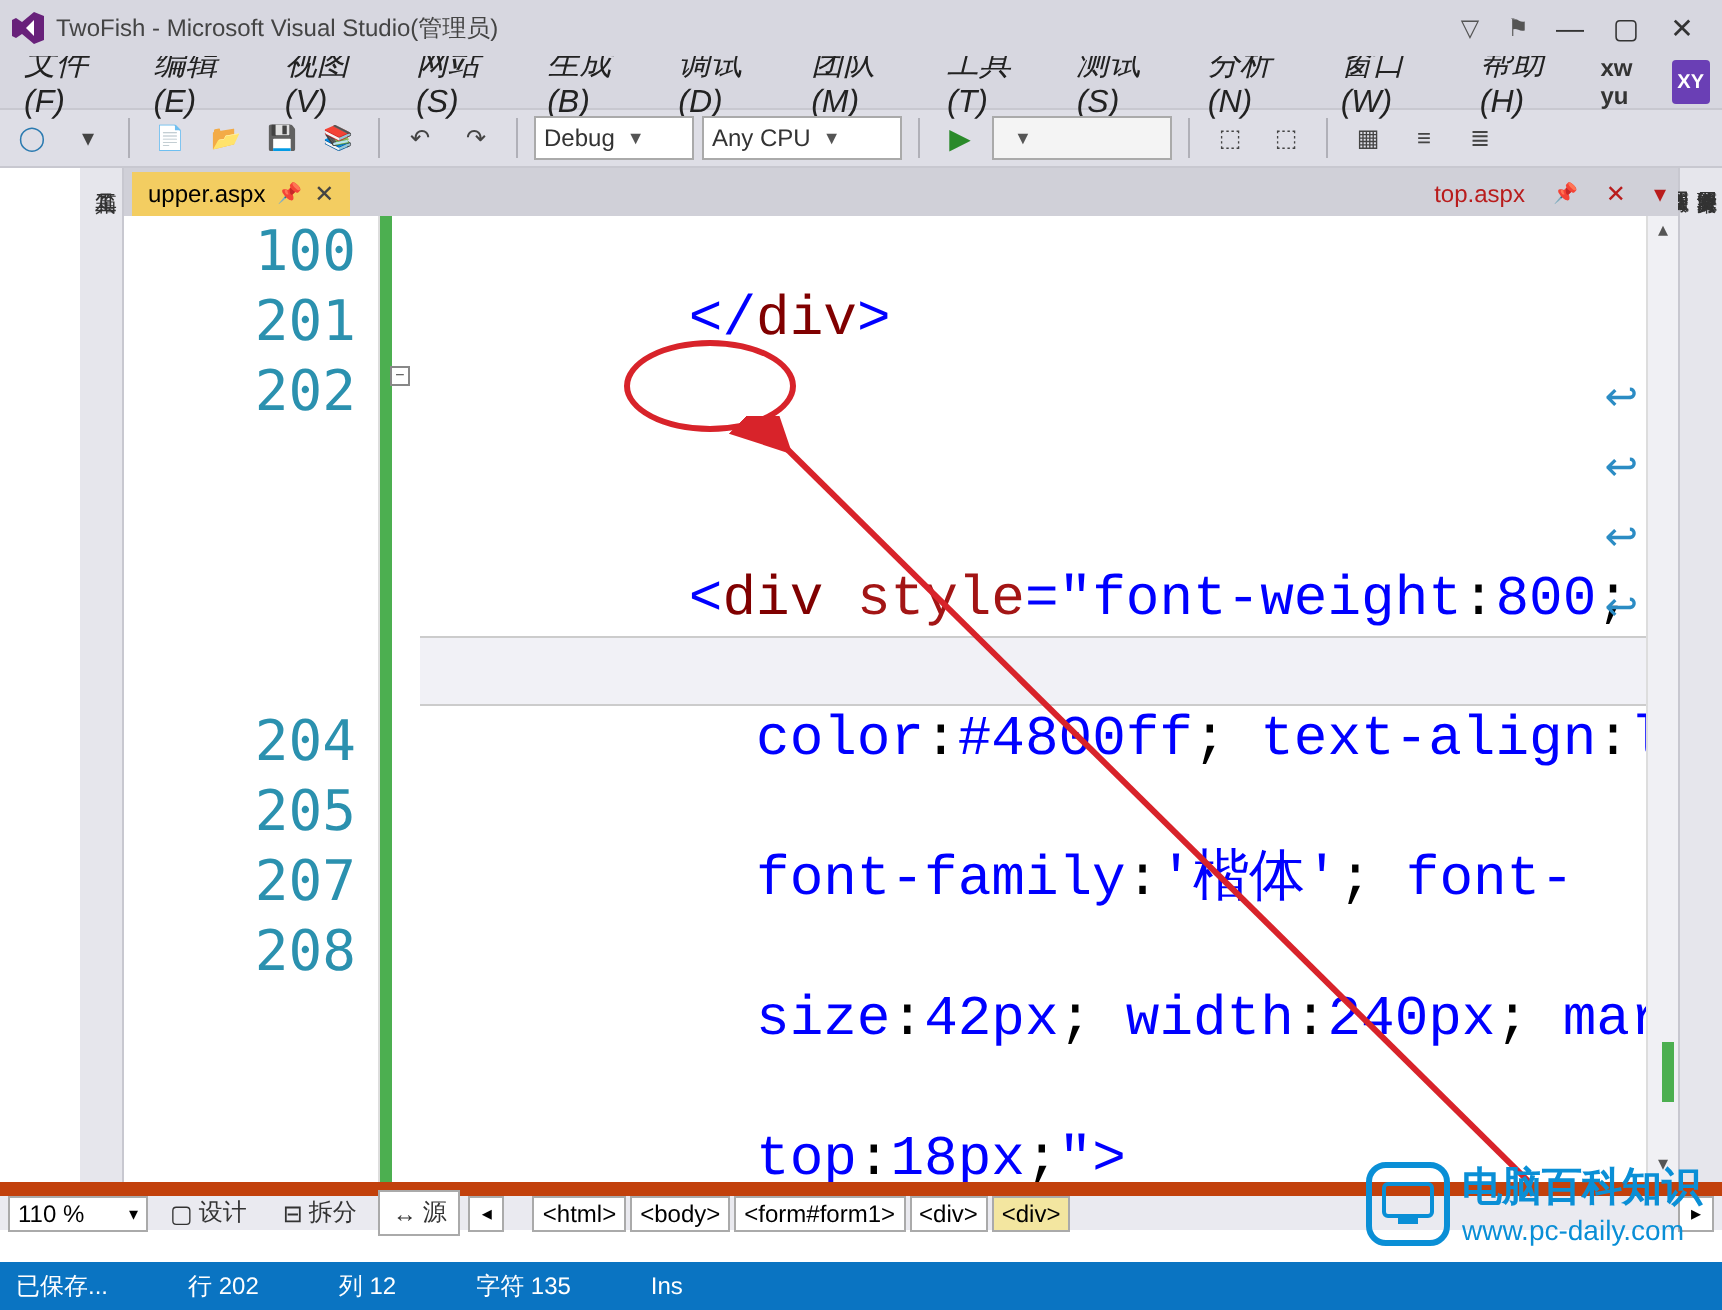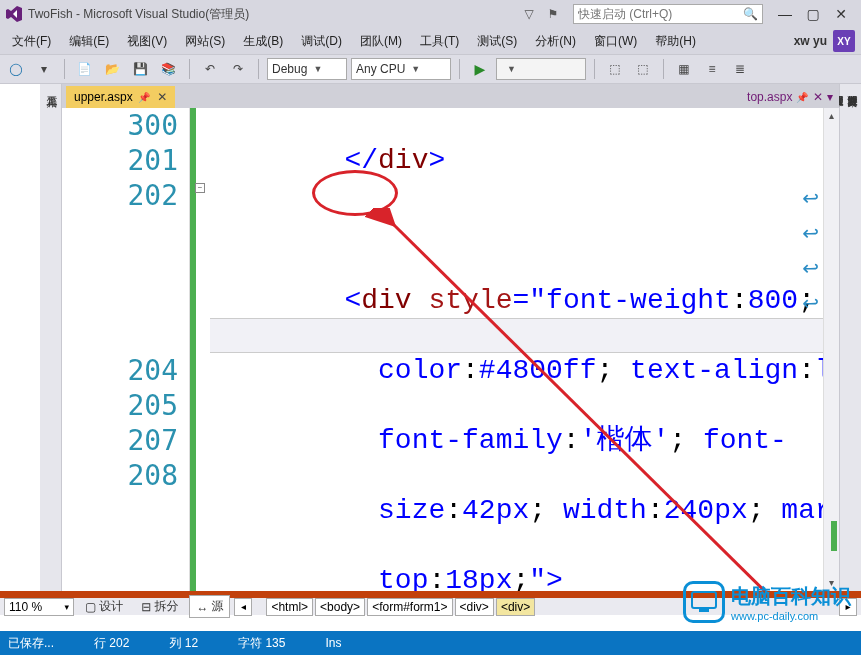--- a/index.html
+++ b/index.html
@@ -9,42 +9,42 @@
   .titlebar .vs-icon { width: 16px; height: 16px; margin-right: 6px; }
   .titlebar .title { flex: 0 0 auto; font-size: 12px; }
   .titlebar .spacer { flex: 1; }
   .titlebar .arrow-btn { width: 20px; height: 20px; display: flex; align-items: center; justify-content: center; color: #555; margin: 0 2px; }
   .titlebar .search { width: 190px; height: 20px; border: 1px solid #aaa; background: #fff; display: flex; align-items: center; padding: 0 4px; margin: 0 8px; color: #888; }
   .titlebar .search input { border: none; outline: none; width: 100%; font-size: 12px; background: transparent; }
   .titlebar .search .mag { margin-left: auto; color: #666; }
   .titlebar .winbtn { width: 28px; height: 20px; display: flex; align-items: center; justify-content: center; color: #333; font-size: 14px; }
 
   .menubar { height: 26px; background: #d7d7e0; display: flex; align-items: center; padding: 0 6px; gap: 6px; color: #222; }
-  .menubar .menu-item { padding: 2px 6px; font-size: 12px; }
+  .menubar .menu-item { padding: 2px 6px; font-size: 16px; font-style: italic; }
   .menubar .right { margin-left: auto; display: flex; align-items: center; gap: 6px; font-weight: bold; }
   .menubar .user { color: #333; font-size: 12px; }
   .menubar .avatar { width: 22px; height: 22px; background: #6a3fb5; color: #fff; display: flex; align-items: center; justify-content: center; font-size: 10px; border-radius: 2px; }
 
   .toolbar { height: 30px; background: #dedee6; display: flex; align-items: center; padding: 0 4px; gap: 4px; border-top: 1px solid #c8c8d0; border-bottom: 1px solid #c8c8d0; }
   .toolbar .sep { width: 1px; height: 20px; background: #b0b0b8; margin: 0 4px; }
   .toolbar .btn { width: 24px; height: 22px; display: flex; align-items: center; justify-content: center; color: #444; }
   .toolbar .combo { height: 22px; border: 1px solid #aaa; background: #fff; display: flex; align-items: center; padding: 0 4px; font-size: 12px; color: #333; }
   .toolbar .combo .tri { margin-left: 6px; font-size: 9px; color: #555; }
   .toolbar .play { color: #2a8a2a; font-size: 14px; }
 
   .main { position: absolute; top: 84px; left: 0; right: 0; bottom: 64px; display: flex; padding-left: 40px; }
   .vtab-left { width: 22px; background: #e6e6ec; border-right: 1px solid #c8c8d0; writing-mode: vertical-rl; text-orientation: upright; font-size: 11px; color: #333; padding: 4px 2px; }
   .vtab-right { width: 22px; background: #e6e6ec; border-left: 1px solid #c8c8d0; writing-mode: vertical-rl; font-size: 10px; color: #333; padding: 4px 2px; text-align: left; }
 
   .editor-area { flex: 1; display: flex; flex-direction: column; background: #fff; }
   .tabstrip { height: 24px; background: #d0d0d8; display: flex; align-items: flex-end; padding-left: 4px; position: relative; }
   .tabstrip .tab { height: 22px; background: #f3cd61; color: #000; display: flex; align-items: center; padding: 0 8px; font-size: 12px; gap: 6px; }
   .tabstrip .tab .pin { color: #444; font-size: 10px; }
   .tabstrip .tab .x { color: #444; font-size: 12px; }
-  .tabstrip .right-tab { margin-left: auto; height: 22px; background: #d0d0d8; color: #701a75; display: flex; align-items: center; padding: 0 6px; font-size: 12px; gap: 4px; }
+  .tabstrip .right-tab { margin-left: auto; height: 22px; background: #d0d0d8; color: #b91c1c; display: flex; align-items: center; padding: 0 6px; font-size: 12px; gap: 14px; }
   .tabstrip .right-tab .pin2 { font-size: 10px; }
 
   .code-container { flex: 1; position: relative; overflow: hidden; background: #fff; }
   .gutter { position: absolute; left: 0; top: 0; bottom: 0; width: 128px; border-right: 1px solid #ddd; }
   .greenbar { position: absolute; left: 128px; top: 0; bottom: 0; width: 6px; background: #4caf50; }
   .linenums { position: absolute; left: 0; top: 0; width: 126px; font-family: Consolas, monospace; font-size: 28px; color: #2b91af; text-align: right; line-height: 35px; padding-right: 10px; }
   .linenums div { height: 35px; }
   .linenums .wrap { height: 175px; }
   .fold { position: absolute; left: 133px; top: 75px; width: 10px; height: 10px; border: 1px solid #888; background: #fff; font-size: 8px; line-height: 8px; text-align: center; color: #555; }
 
@@ -87,24 +87,20 @@
 
 <div class="titlebar">
   <svg class="vs-icon" viewBox="0 0 16 16">
       <path fill="#68217a" d="M11 0L5 5 2 3 0 4v8l2 1 3-2 6 5 5-2V2z"></path>
       <path fill="#fff" d="M11 4v8L7 8z"></path>
     </svg>
   <span class="title">TwoFish - Microsoft Visual Studio(管理员)</span>
   <span class="spacer"></span>
   <span class="arrow-btn">▽</span>
   <span class="arrow-btn">⚑</span>
-  <div class="search">
-    <input placeholder="快速启动 (Ctrl+Q)" style="">
-    <span class="mag">🔍</span>
-  </div>
   <span class="winbtn">—</span>
   <span class="winbtn">▢</span>
   <span class="winbtn">✕</span>
 </div>
 
 <div class="menubar">
   <span class="menu-item">文件(F)</span>
   <span class="menu-item">编辑(E)</span>
   <span class="menu-item">视图(V)</span>
   <span class="menu-item">网站(S)</span>
@@ -172,21 +168,21 @@
         <span class="pin2">📌</span>
         <span>✕</span>
         <span>▾</span>
       </div>
     </div>
 
     <div class="code-container">
       <div class="gutter"></div>
       <div class="greenbar"></div>
       <div class="linenums">
-        <div>300</div>
+        <div>100</div>
         <div>201</div>
         <div class="wrap">202</div>
         <div>204</div>
         <div>205</div>
         <div>207</div>
         <div>208</div>
       </div>
       <div class="fold">−</div>
 
       <div class="highlight-line"></div>
@@ -275,15 +271,15 @@
 
 <div class="watermark">
   <div class="logo">
     <svg width="26" height="22" viewBox="0 0 26 22">
         <rect x="1" y="1" width="24" height="16" rx="2" fill="none" stroke="#0a8fd6" stroke-width="2"></rect>
         <rect x="8" y="18" width="10" height="3" fill="#0a8fd6"></rect>
       </svg>
   </div>
   <div>
     <div>电脑百科知识</div>
-    <div style="font-size:11px;font-weight:normal;">www.pc-daily.com</div>
+    <div style="font-size:14px;font-weight:normal;">www.pc-daily.com</div>
   </div>
 </div>
 
 </body></html>

